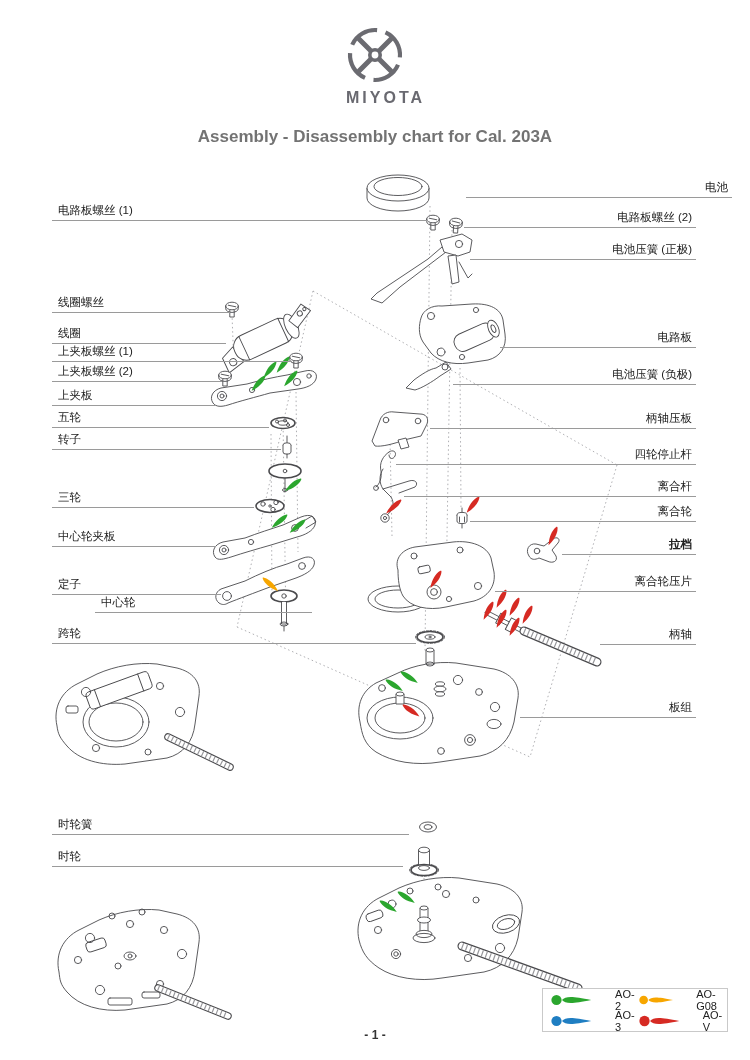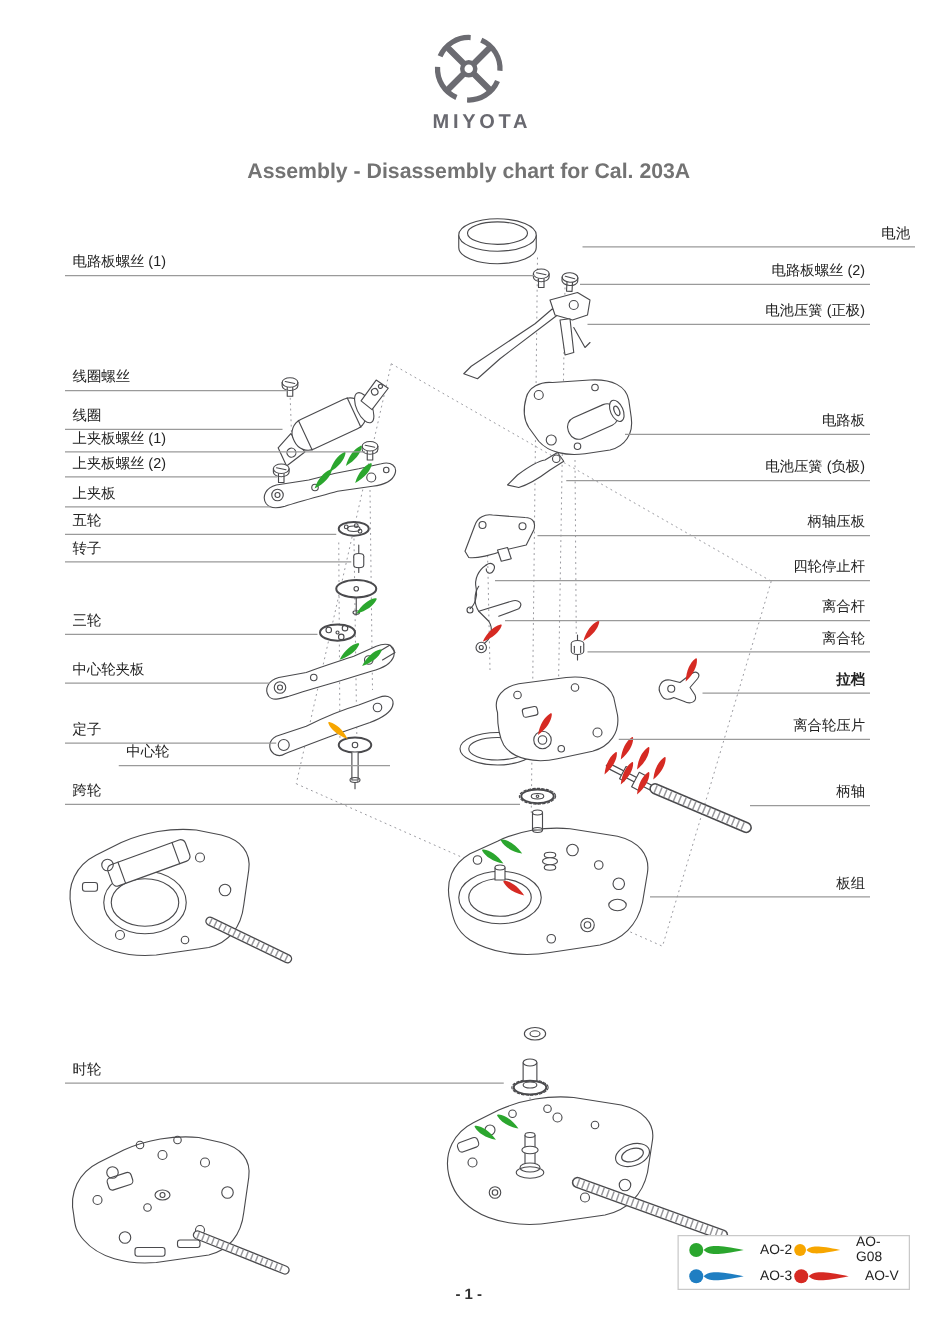--- a/index.html
+++ b/index.html
@@ -15,21 +15,21 @@
   .label-layer{position:absolute;left:0;top:0;width:750px;height:1060px;pointer-events:none;}
   .plabel{position:absolute;height:17px;border-bottom:1px solid var(--labline);
           font-size:11.5px;color:#222;line-height:15px;white-space:nowrap;}
   .plabel.left span{margin-left:6px;}
   .plabel.right{text-align:right;}
   .plabel.right span{margin-right:4px;}
   .legend{position:absolute;left:542px;top:988px;width:186px;height:44px;
           border:1px solid #c9c9c9;background:#fff;box-sizing:border-box;}
   .legend-items{display:grid;grid-template-columns:1fr 1fr;height:100%;
                 align-items:center;padding:0 8px;box-sizing:border-box;}
-  .legend-item{display:flex;align-items:center;gap:11px;font-size:11px;color:#222;height:16px;}
+  .legend-item{display:flex;align-items:center;gap:22px;font-size:11px;color:#222;height:16px;}
   .pageno{position:absolute;top:1028px;left:0;width:750px;text-align:center;
           font-size:12px;color:#333;font-weight:bold;}
   
   .art{stroke:var(--line);stroke-width:.9;fill:none;stroke-linejoin:round;stroke-linecap:round;}
   .artf{stroke:var(--line);stroke-width:.9;fill:#fff;stroke-linejoin:round;}
   .bold{stroke-width:1.6;}
   .dots line{stroke:#9a9aa0;stroke-width:.8;stroke-dasharray:1.5 2.8;}
   .rod-o{stroke:var(--line);stroke-width:9;stroke-linecap:round;fill:none;}
   .rod-i{stroke:#fff;stroke-width:6.6;stroke-linecap:round;fill:none;}
   .rod-t{stroke:#98989c;stroke-width:6.6;stroke-dasharray:1.2 3;fill:none;}
@@ -401,20 +401,21 @@
       <div class="plabel left" style="top: 344px; left: 52px; width: 240px;"><span>上夹板螺丝 (1)</span></div>
       <div class="plabel left" style="top: 364px; left: 52px; width: 170px;"><span>上夹板螺丝 (2)</span></div>
       <div class="plabel left" style="top: 388px; left: 52px; width: 164px;"><span>上夹板</span></div>
       <div class="plabel left" style="top: 410px; left: 52px; width: 217px;"><span>五轮</span></div>
       <div class="plabel left" style="top: 432px; left: 52px; width: 229px;"><span>转子</span></div>
       <div class="plabel left" style="top: 490px; left: 52px; width: 202px;"><span>三轮</span></div>
       <div class="plabel left" style="top: 529px; left: 52px; width: 164px;"><span>中心轮夹板</span></div>
       <div class="plabel left" style="top: 577px; left: 52px; width: 169px;"><span>定子</span></div>
       <div class="plabel left" style="top: 595px; left: 52px; width: 217px; margin-left: 43px;"><span>中心轮</span></div>
       <div class="plabel left" style="top: 626px; left: 52px; width: 364px;"><span>跨轮</span></div>
+      <div class="plabel left" style="top: 817px; left: 52px; width: 357px;"><span>时轮簧</span></div>
       <div class="plabel left" style="top: 849px; left: 52px; width: 351px;"><span>时轮</span></div>
       <div class="plabel right" style="top: 180px; left: 438px; width: 266px; margin-left: 28px;"><span>电池</span></div>
       <div class="plabel right" style="top: 210px; left: 464px; width: 232px;"><span>电路板螺丝 (2)</span></div>
       <div class="plabel right" style="top: 242px; left: 470px; width: 226px;"><span>电池压簧 (正极)</span></div>
       <div class="plabel right" style="top: 330px; left: 500px; width: 196px;"><span>电路板</span></div>
       <div class="plabel right" style="top: 367px; left: 453px; width: 243px;"><span>电池压簧 (负极)</span></div>
       <div class="plabel right" style="top: 411px; left: 430px; width: 266px;"><span>柄轴压板</span></div>
       <div class="plabel right" style="top: 447px; left: 396px; width: 300px;"><span>四轮停止杆</span></div>
       <div class="plabel right" style="top: 479px; left: 404px; width: 292px;"><span>离合杆</span></div>
       <div class="plabel right" style="top: 504px; left: 470px; width: 226px;"><span>离合轮</span></div>

